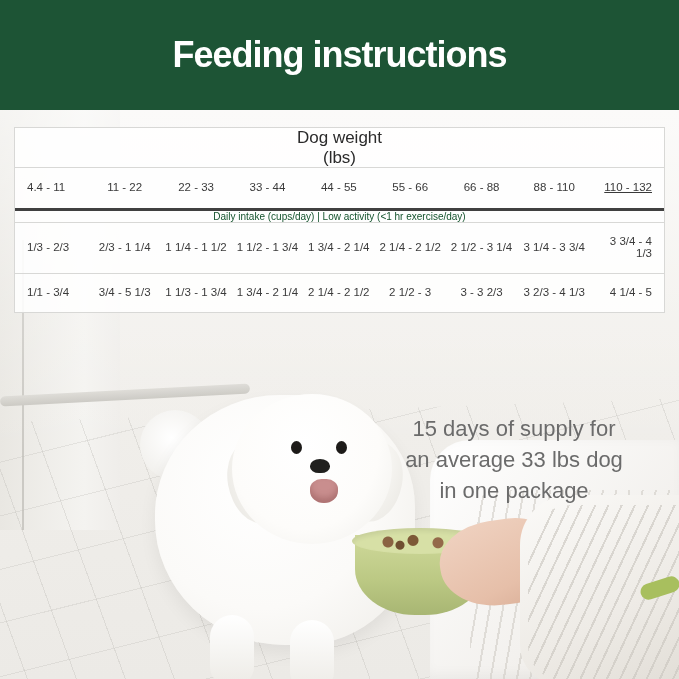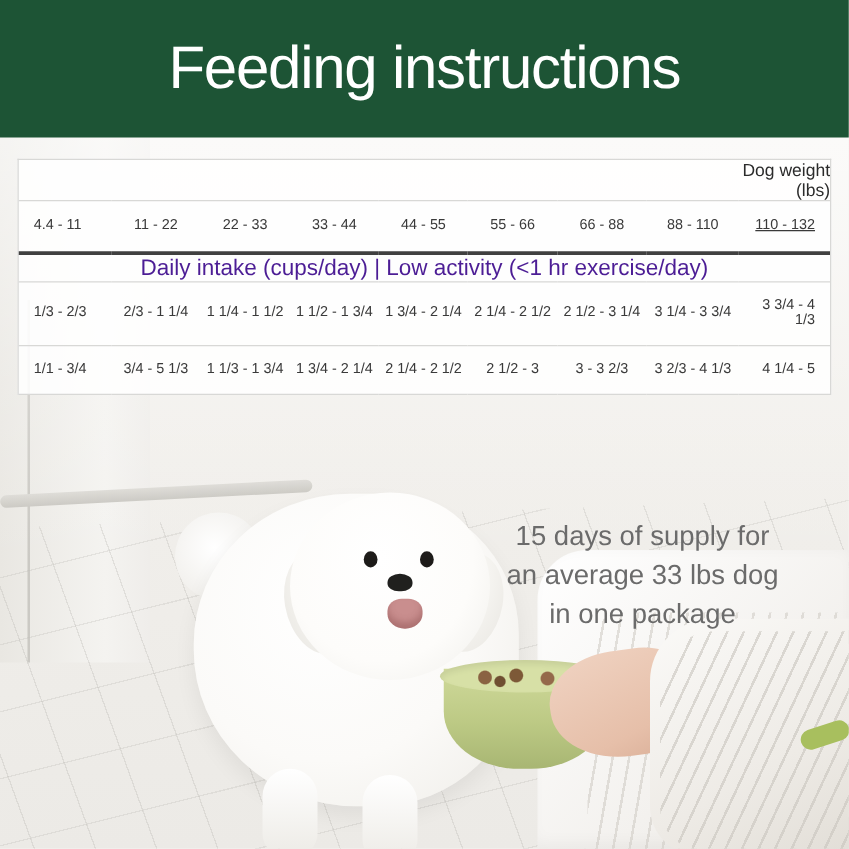--- a/index.html
+++ b/index.html
@@ -19,22 +19,22 @@
     top: 0; left: 0;
     width: 679px;
     height: 110px;
     background: #1d5435;
     display: flex;
     align-items: center;
     justify-content: center;
   }
   .header-title {
     color: #ffffff;
-    font-size: 48px;
-    font-weight: normal;
+    font-size: 36px;
+    font-weight: bold;
     letter-spacing: -1px;
     line-height: 1;
     white-space: nowrap;
   }
 
   
   .photo-layer {
     position: absolute;
     top: 110px; left: 0;
     width: 679px;
@@ -243,40 +243,40 @@
     width: 100%;
     border-collapse: collapse;
     table-layout: fixed;
   }
   .tbl td {
     border-bottom: 1px solid #d8d8d6;
     padding: 0;
     vertical-align: middle;
   }
   .title-cell {
-    text-align: right;
-    font-size: 14px;
+    text-align: center;
+    font-size: 17px;
     color: #2b2b2b;
     padding: 12px 0 10px 0;
     line-height: 1.15;
   }
   .title-cell .sub { display: block; }
   .weights-row td {
     text-align: center;
     font-size: 11.5px;
     color: #3a3a3a;
     padding: 13px 0 15px 0;
     border-bottom: 3px solid #404040;
   }
   .weights-row td:first-child { text-align: left; padding-left: 12px; }
   .weights-row td:last-child  { text-align: right; padding-right: 12px; text-decoration: underline; }
   .section-cell {
     text-align: center;
-    font-size: 18px;
-    color: #4c1d95;
+    font-size: 10px;
+    color: #14532d;
     padding: 11px 0 11px 0;
   }
   .values-row td {
     text-align: center;
     font-size: 11.5px;
     color: #3a3a3a;
     padding: 12px 0 14px 0;
   }
   .values-row td:first-child { text-align: left; padding-left: 12px; }
   .values-row td:last-child  { text-align: right; padding-right: 12px; }

